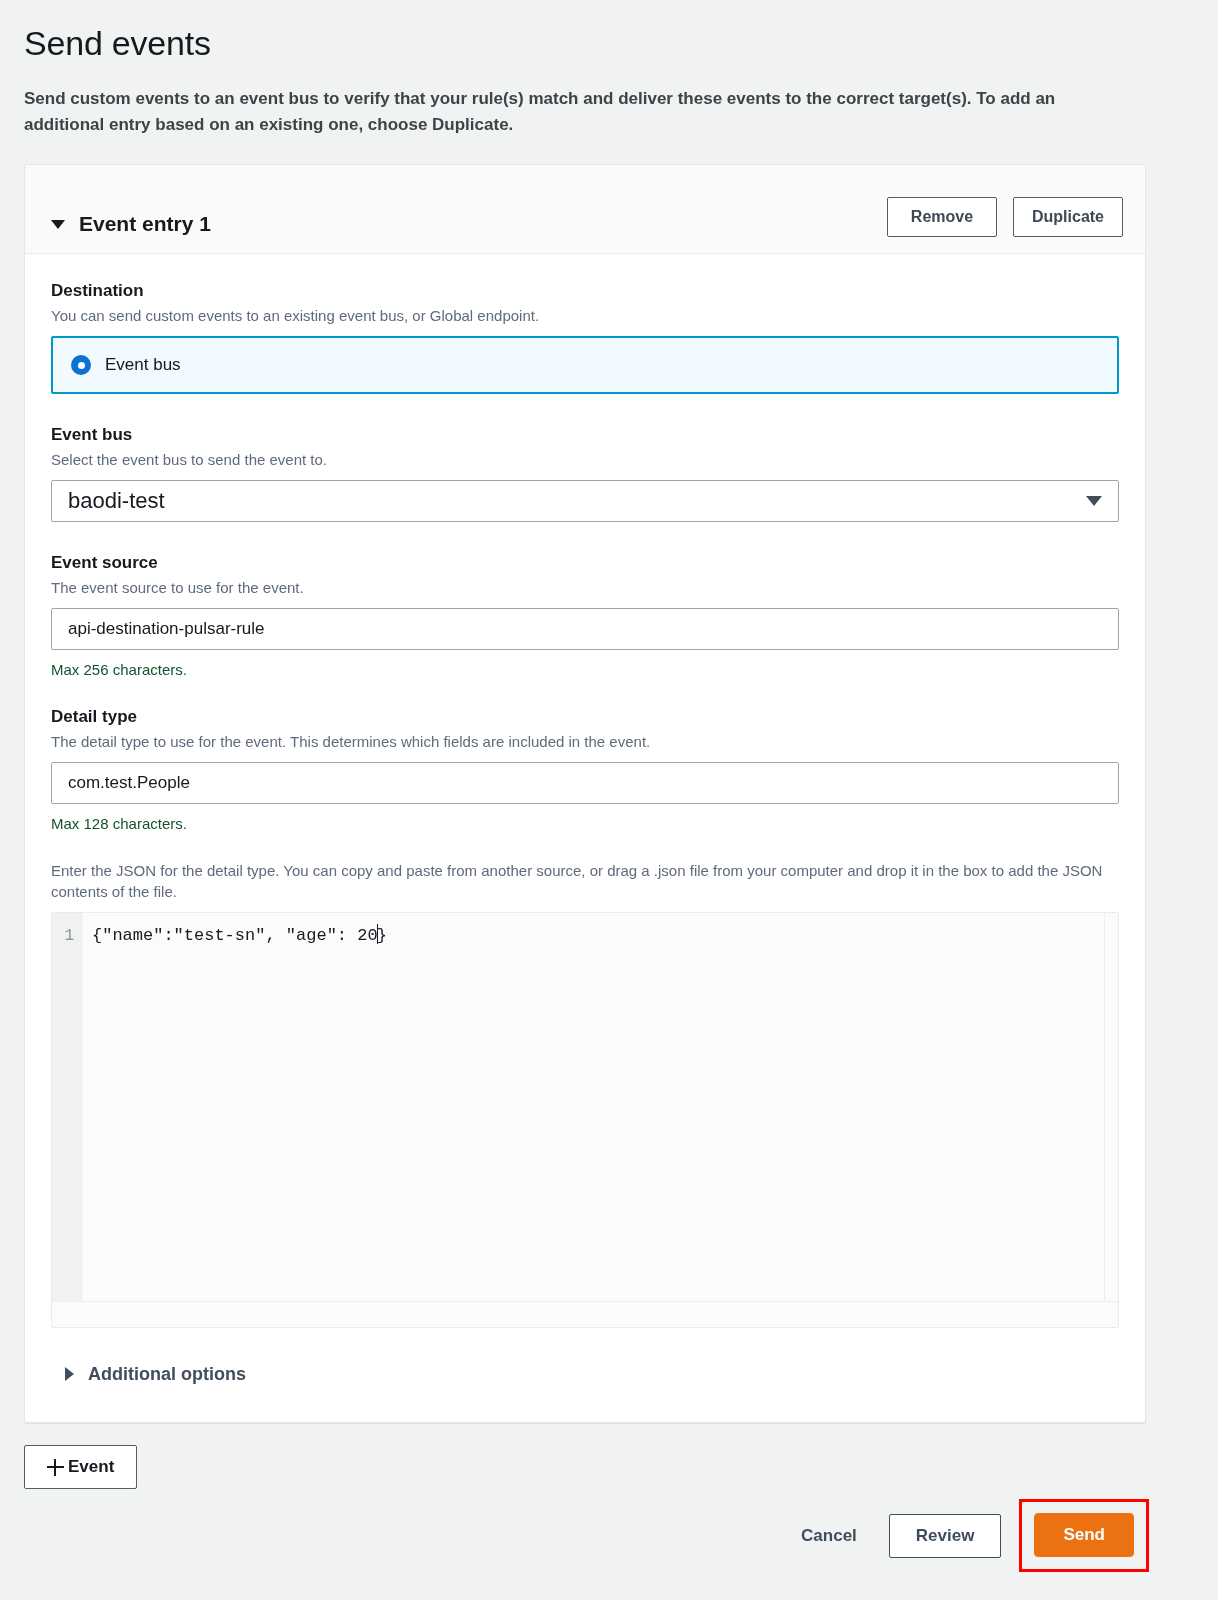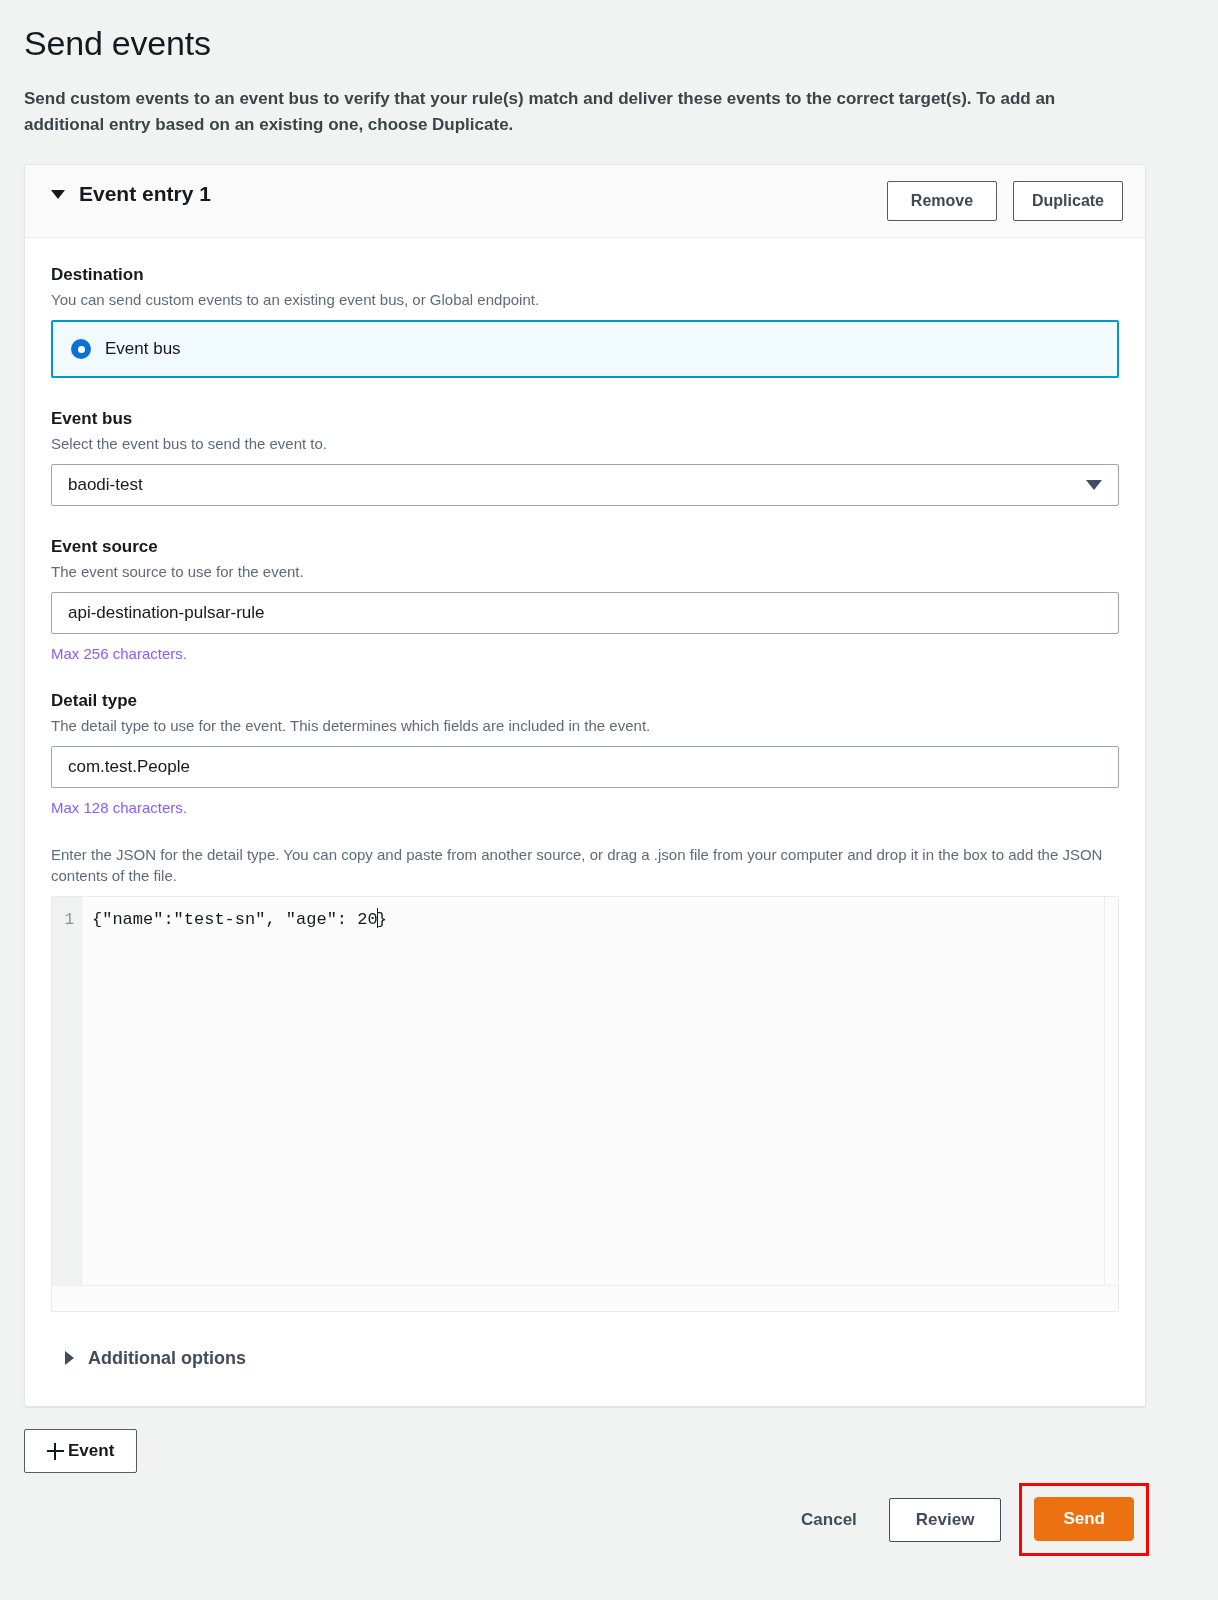--- a/index.html
+++ b/index.html
@@ -45,21 +45,21 @@
     border: 1px solid #e4e6e7;
     border-radius: 2px;
     box-shadow: 0 1px 1px rgba(0,28,36,0.08);
     width: 1122px;
   }
   .entry-header {
     background: #fafafa;
     border-bottom: 1px solid #e9ebed;
     padding: 16px 22px 16px 26px;
     display: flex;
-    align-items: flex-start;
+    align-items: flex-end;
     justify-content: space-between;
     min-height: 70px;
   }
   .entry-header-left {
     display: flex;
     align-items: center;
     gap: 14px;
   }
   .tri-down {
     width: 0; height: 0;
@@ -90,42 +90,42 @@
     font-weight: 700;
     line-height: 20px;
     padding: 9px 18px;
     border-radius: 2px;
     cursor: pointer;
     background: #ffffff;
     border: 1px solid #545b64;
     color: #3f4855;
     white-space: nowrap;
   }
-  .btn-normal { min-width: 110px; text-align: center; }
+  .btn-normal { min-width: 110px; text-align: center; margin-top: 16px; }
 
   
   .entry-body { padding: 26px 26px 30px 26px; }
 
   .field { margin-bottom: 6px; }
   .field-label {
     font-size: 17px;
     font-weight: 700;
     color: #16191f;
     line-height: 22px;
     margin-bottom: 3px;
   }
   .field-desc {
     font-size: 15px;
     color: #5f6b7a;
     line-height: 21px;
     margin-bottom: 10px;
   }
   .field-constraint {
     font-size: 15px;
-    color: #8b5cf6;
+    color: #14532d;
     line-height: 21px;
     margin-top: 9px;
     margin-bottom: 26px;
   }
 
   
   .radio-tile {
     border: 2px solid #0099cc;
     background: #f1faff;
     border-radius: 2px;
@@ -163,21 +163,21 @@
     border-radius: 2px;
     background: #ffffff;
     height: 42px;
     display: flex;
     align-items: center;
     padding: 0 16px;
     cursor: pointer;
     margin-bottom: 30px;
   }
   .select-value {
-    font-size: 17px;
+    font-size: 22px;
     color: #16191f;
     line-height: 22px;
   }
   .select-arrow {
     position: absolute;
     right: 16px;
     top: 50%;
     transform: translateY(-50%);
     width: 0; height: 0;
     border-left: 8px solid transparent;

